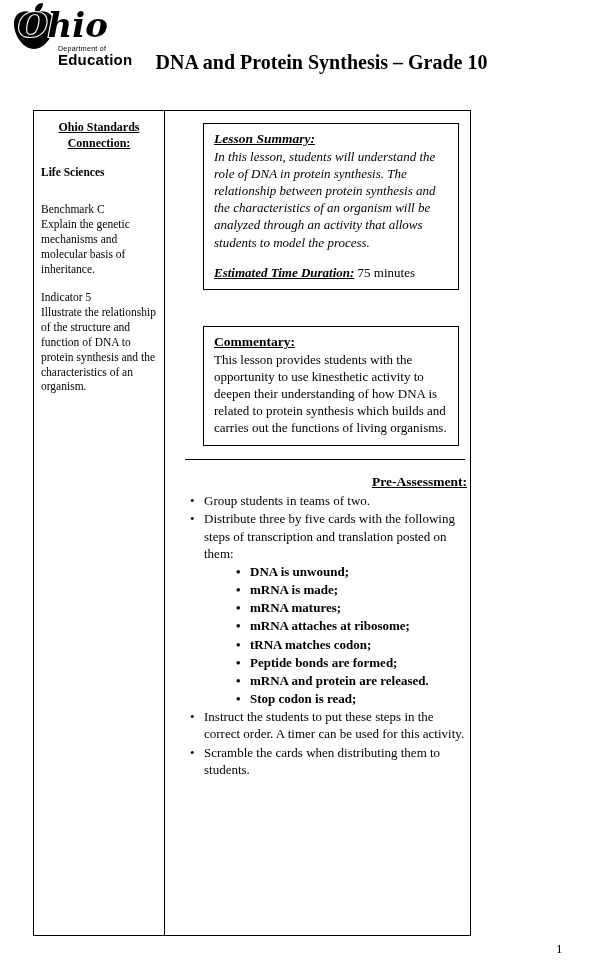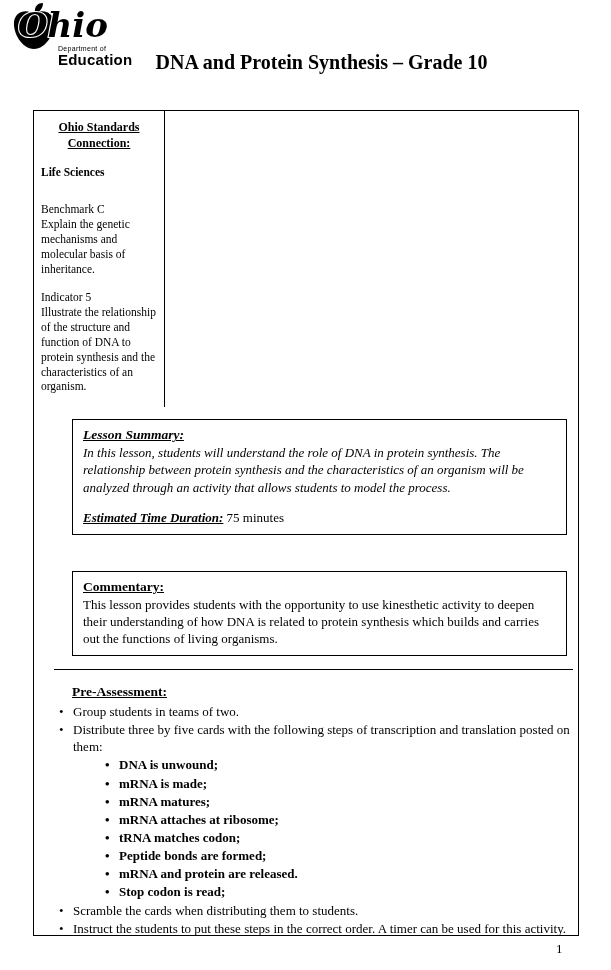--- a/index.html
+++ b/index.html
@@ -17,22 +17,22 @@
   .logo-edu  { display:block; font-size:15px; font-weight:bold; letter-spacing:0.2px; }
 
   
   .title {
     position:absolute; top:51px; left:16px; width:100%;
     text-align:center; font-size:20px; font-weight:bold;
   }
 
   
   .main {
-    position:absolute; left:33px; top:110px; width:546px; height:826px;
-    border:1px solid #000; display:flex;flex-direction:column;
+    position:absolute; left:33px; top:110px; width:438px; height:826px;
+    border:1px solid #000; display:flex;
   }
 
   
   .left-col {
     width:131px; border-right:1px solid #000;
     padding:9px 7px 0 7px; font-size:11.5px; line-height:1.3;
   }
   .std-heading { text-align:center; font-weight:bold; text-decoration:underline; margin-bottom:14px; font-size:12px; }
   .std-subject { font-weight:bold; margin-bottom:22px; }
   .std-label { }
@@ -54,21 +54,21 @@
   .field-tested { margin:12px 30px 0 0; }
 
   .bullets { list-style:none; margin-top:2px; }
   .bullets li { position:relative; padding-left:21px; margin-bottom:1px; }
   .bullets li::before { content:"\2022"; position:absolute; left:7px; top:0; }
   .quote-list { margin-left:22px; margin-top:1px; }
   .l2 { margin-left:46px; font-weight:bold; }
 
   .divider { border:none; border-top:1px solid #000; margin:13px 2px 13px 2px; }
 
-  .section-heading { margin-left:20px; margin-bottom:2px; }
+  .section-heading { margin-left:20px; margin-bottom:2px;text-align:right; }
 
   
   .page-number { position:absolute; left:556px; top:941px; font-size:13px; }
 </style>
 </head>
 <body>
 
 <div class="logo">
   <svg width="118" height="52" viewBox="0 0 118 52">
     <path d="M27 11 C26 4 30 1 35 1 C35 6 32 9 28 12 Z" fill="#000"></path>
@@ -119,21 +119,21 @@
         <li class="l1">Group students in teams of two.</li>
         <li class="l1">Distribute three by five cards with the following steps of transcription and translation posted on them:</li>
         <li class="l2">DNA is unwound;</li>
         <li class="l2">mRNA is made;</li>
         <li class="l2">mRNA matures;</li>
         <li class="l2">mRNA attaches at ribosome;</li>
         <li class="l2">tRNA matches codon;</li>
         <li class="l2">Peptide bonds are formed;</li>
         <li class="l2">mRNA and protein are released.</li>
         <li class="l2">Stop codon is read;</li>
+        <li class="l1">Instruct the students to put these steps in the correct order. A timer can be used for this activity.</li>
         <li class="l1">Scramble the cards when distributing them to students.</li>
-        <li class="l1">Instruct the students to put these steps in the correct order. A timer can be used for this activity.</li>
       </ul>
     </div>
 
   </div>
 </div>
 
 <div class="page-number">1</div>
 
 </body></html>

